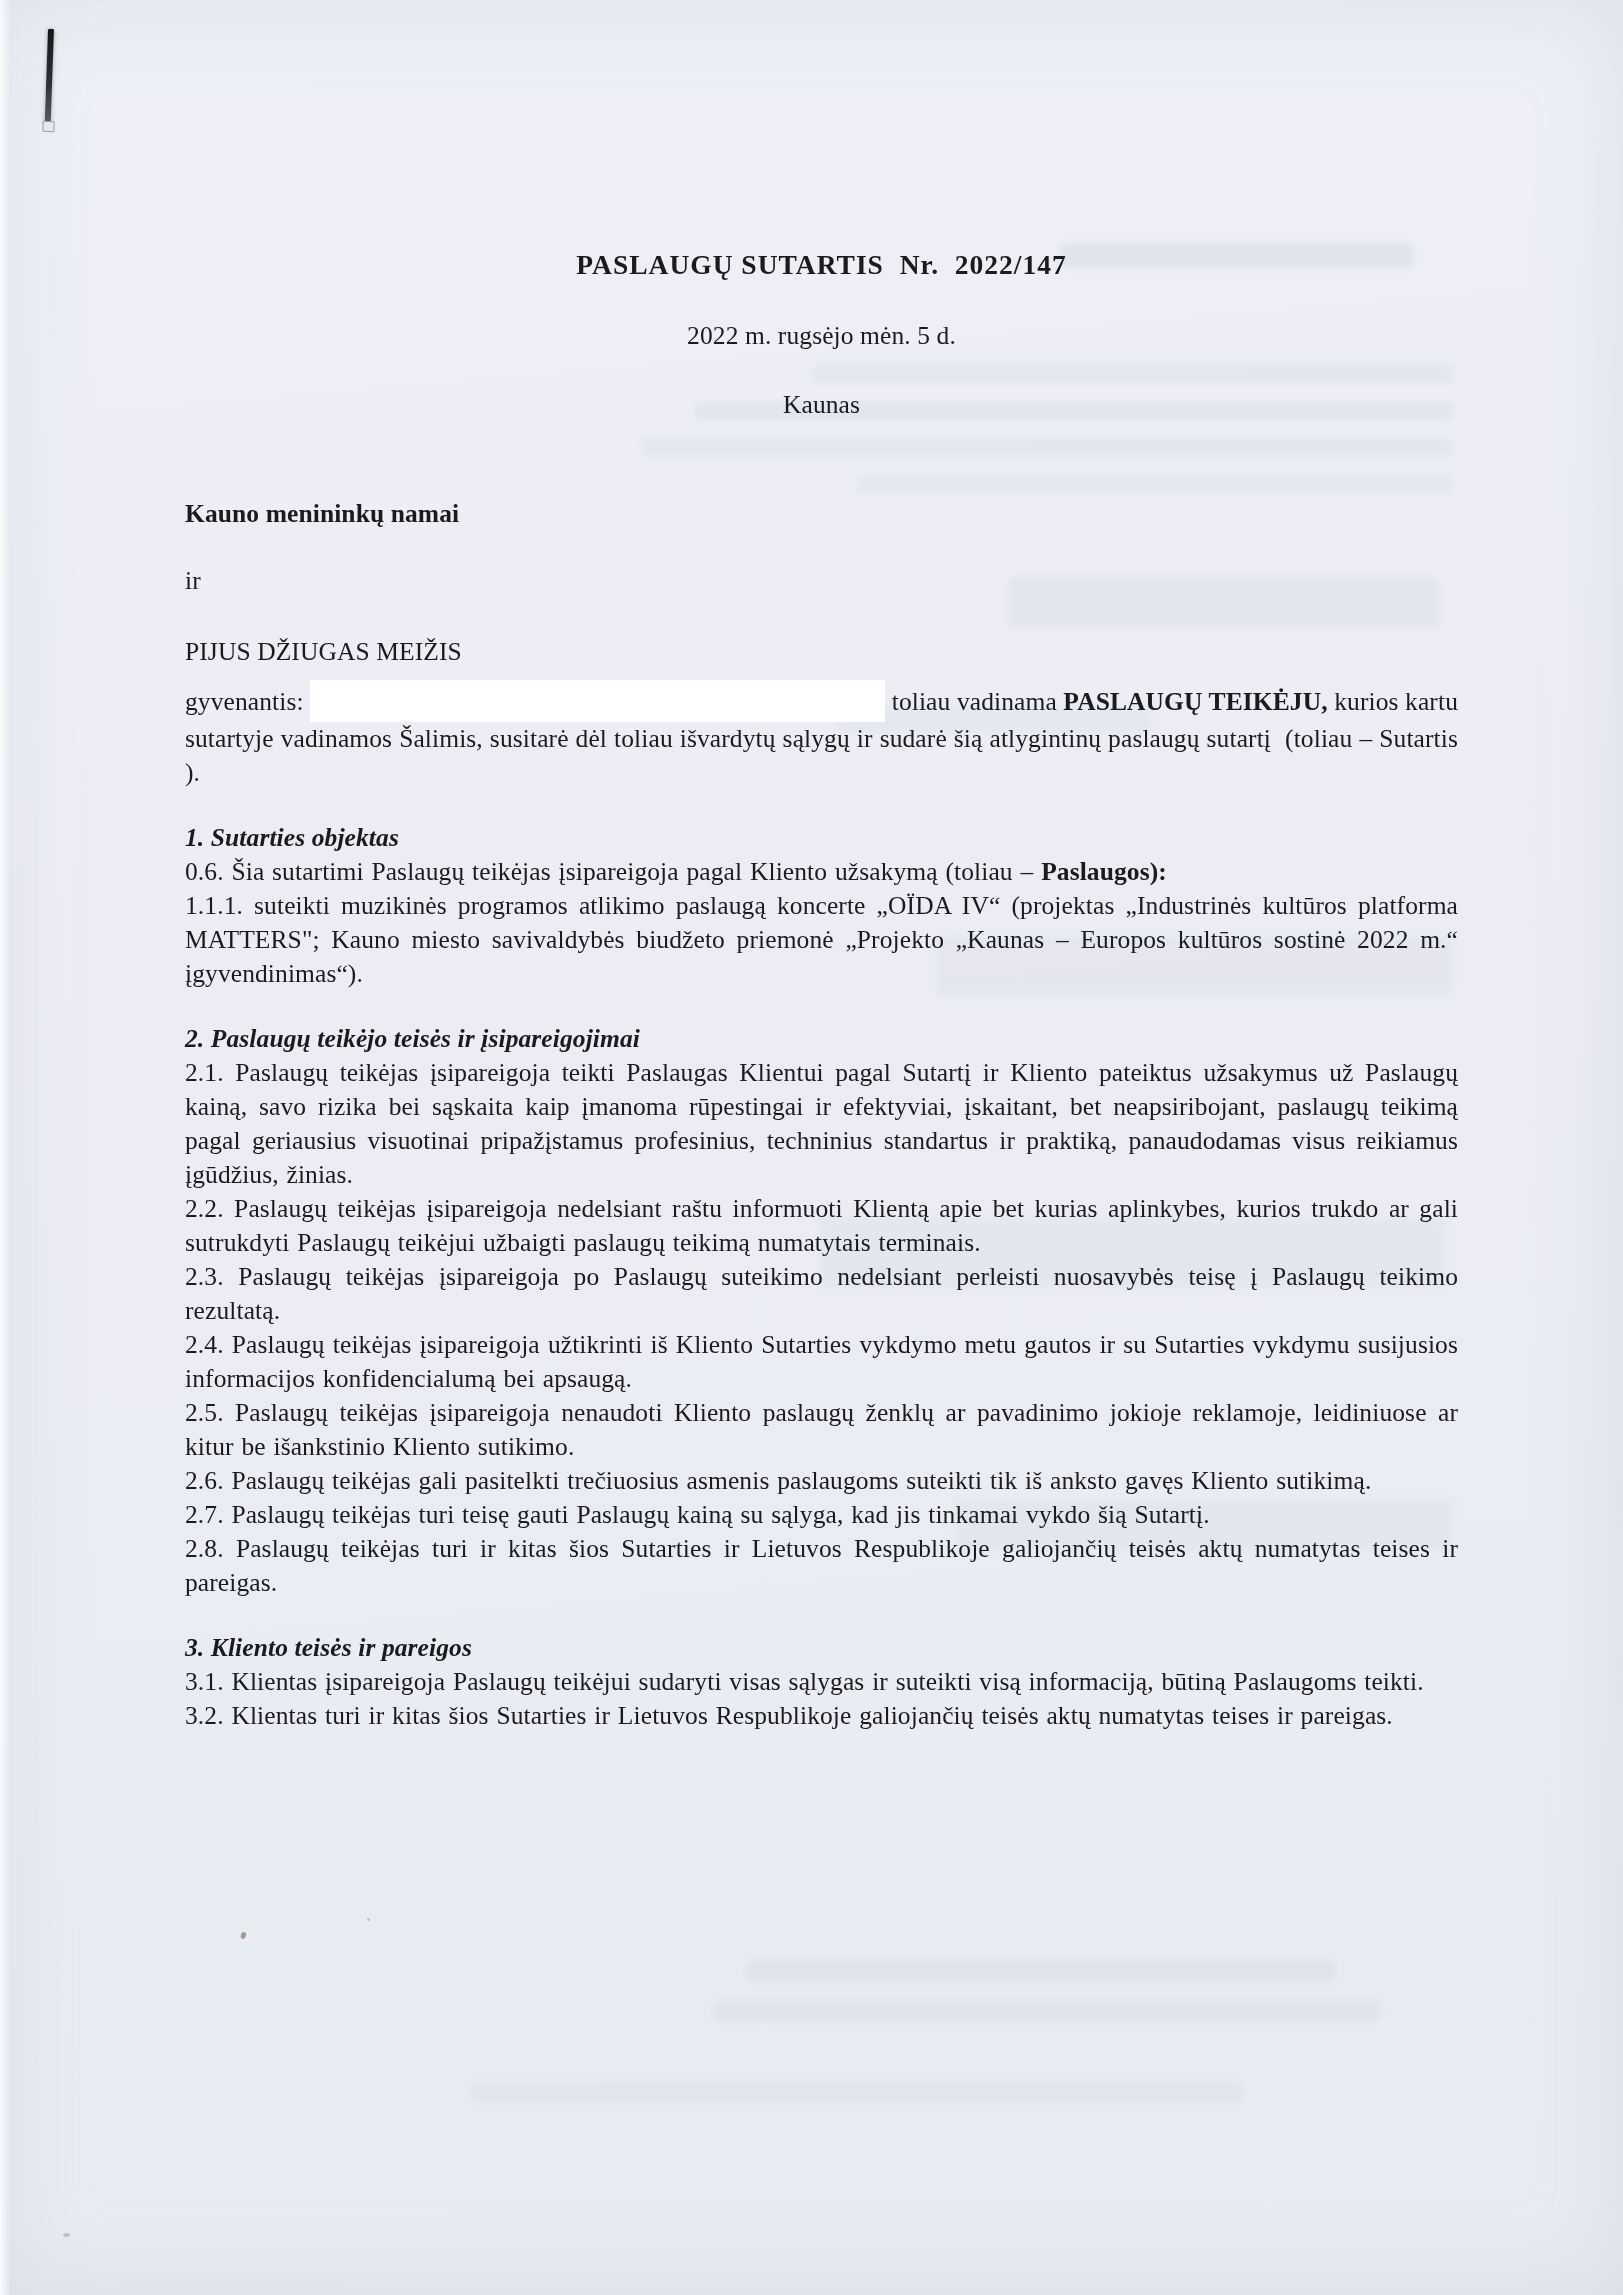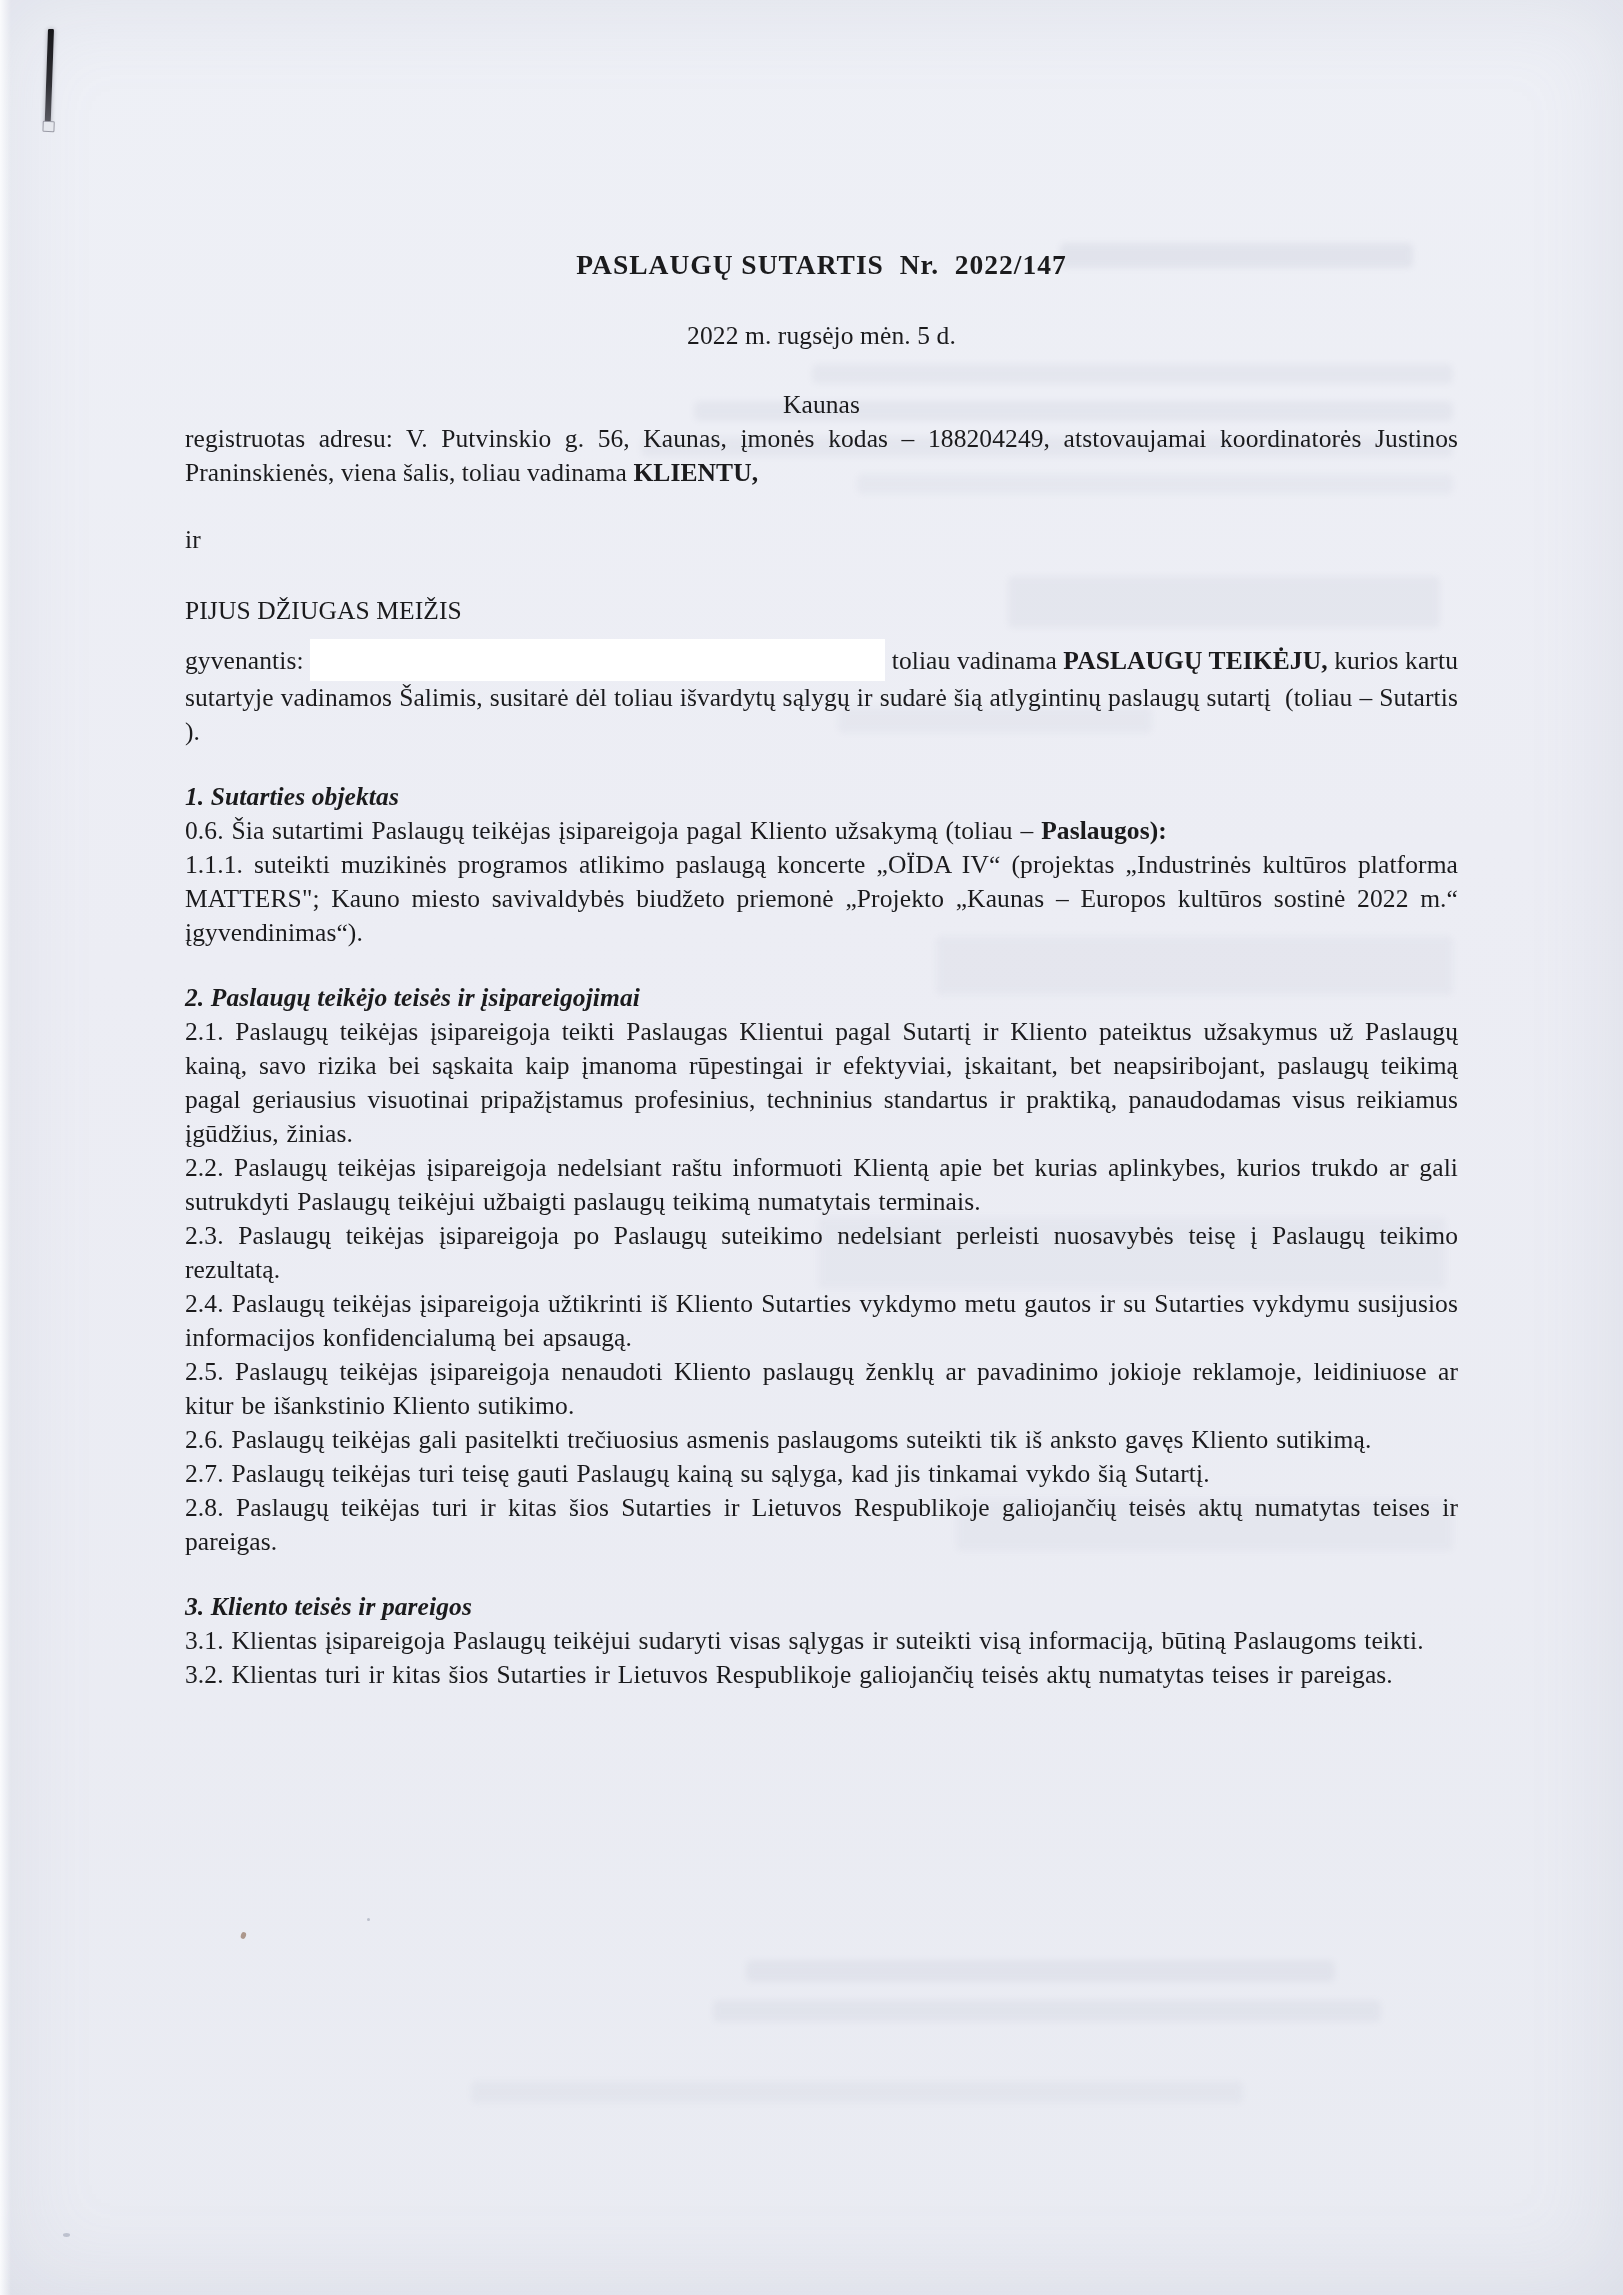--- a/index.html
+++ b/index.html
@@ -82,21 +82,21 @@
   <div class="speck" style="left:241px;top:1932px;width:5.2px;height:6.5px;background:#8a6a55;opacity:.65;transform:rotate(18deg);"></div>
   <div class="speck" style="left:367px;top:1918px;width:3.3px;height:3.3px;background:#8d93a5;opacity:.5;"></div>
   <div class="speck" style="left:63px;top:2233px;width:7.2px;height:3.9px;background:#9aa0b2;opacity:.55;"></div>
 
   <div class="doc">
 
     <p class="title">PASLAUGŲ SUTARTIS&nbsp; Nr.&nbsp; 2022/147</p>
     <p class="date-line">2022 m. rugsėjo mėn. 5 d.</p>
     <p class="city-line">Kaunas</p>
 
-    <p class="party-details"><span>registruotas adresu: V. Putvinskio g. 56, Kaunas, įmonės kodas – 188204249, atstovaujamai koordinatorės Justinos Praninskienės, viena šalis, toliau vadinama </span><b>KLIENTU,</b></p>
+    <p class="client-name">Kauno menininkų namai</p>
 
     <p class="conj">ir</p>
 
     <p class="provider-name">PIJUS DŽIUGAS MEIŽIS</p>
     <p class="party-details provider-details"><span>gyvenantis: </span><span class="redaction"></span><span> toliau vadinama </span><b>PASLAUGŲ TEIKĖJU,</b><span> kurios kartu sutartyje vadinamos Šalimis, susitarė dėl toliau išvardytų sąlygų ir sudarė šią atlygintinų paslaugų sutartį&nbsp; (toliau – Sutartis ).</span></p>
 
     <div id="sections">
         <p class="sec-heading">1. Sutarties objektas</p>
         <p class="clause"><span>0.6. Šia sutartimi Paslaugų teikėjas įsipareigoja pagal Kliento užsakymą (toliau – </span><b>Paslaugos):</b></p>
         <p class="clause"><span>1.1.1. suteikti muzikinės programos atlikimo paslaugą koncerte „OÏDA IV“ (projektas „Industrinės kultūros platforma MATTERS"; Kauno miesto savivaldybės biudžeto priemonė „Projekto „Kaunas – Europos kultūros sostinė 2022 m.“ įgyvendinimas“).</span></p>

